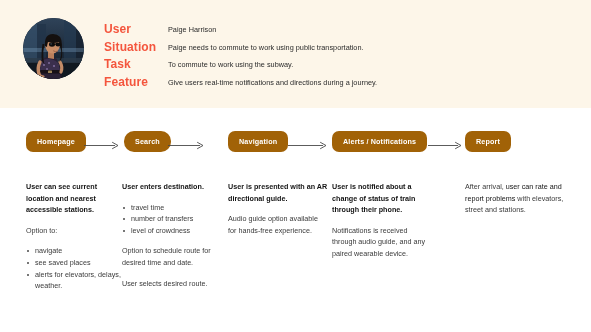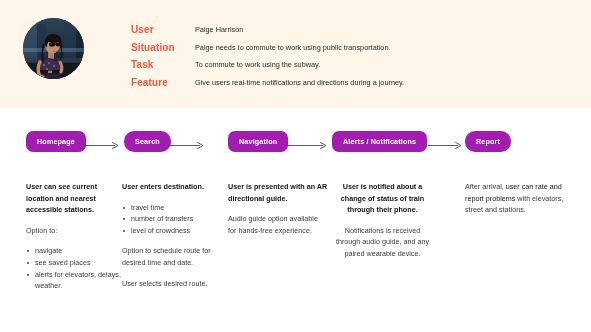--- a/index.html
+++ b/index.html
@@ -44,47 +44,46 @@
   .meta-row {
     display: flex;
     align-items: flex-start;
     height: 17.5px;
     margin-bottom: 0px;
   }
   .meta-label {
     width: 64px;
     flex: 0 0 64px;
     color: #f4553d;
-    font-size: 10px;
+    font-size: 12px;
     font-weight: bold;
     line-height: 11px;
     letter-spacing: 0.1px;
     padding-top: 2px;
-    margin-left: 27px;
   }
   .meta-value {
     color: #2b2b2b;
     font-size: 7.3px;
     font-weight: normal;
     line-height: 11px;
     padding-top: 2px;
   }
 
   
   .flow-row {
     position: absolute;
     left: 0; top: 131px;
     width: 591px;
     height: 24px;
   }
   .flow-node {
     position: absolute;
     top: 0;
     height: 21px;
-    background: #a21caf;
+    background: #a16207;
     border-radius: 7px;
     display: flex;
     align-items: center;
     justify-content: center;
     padding: 0 11px;
   }
   .flow-node-label {
     color: #ffffff;
     font-size: 7.2px;
     font-weight: bold;
@@ -256,21 +255,21 @@
     <div class="flow-node" style="left:332px;">
       <span class="flow-node-label">Alerts / Notifications</span>
     </div>
     <div class="flow-arrow" style="left:428px;width:35px;">
       <svg width="35" height="9" viewBox="0 0 35 9">
         <line x1="0" y1="4.5" x2="30" y2="4.5" stroke="#4a4a4a" stroke-width="0.9"></line>
         <path d="M27.5 1.4 L33 4.5 L27.5 7.6" fill="none" stroke="#4a4a4a" stroke-width="0.9" stroke-linecap="round" stroke-linejoin="round"></path>
       </svg>
     </div>
 
-    <div class="flow-node" style="left:465px;border-radius:10px;">
+    <div class="flow-node" style="left:465px;">
       <span class="flow-node-label">Report</span>
     </div>
   </div>
 
   <div class="columns">
 
     <div class="col" style="left:26px;width:96px;">
       <p class="lead">User can see current location and nearest accessible stations.</p>
       <p>Option to:</p>
       <ul>
@@ -289,21 +288,21 @@
       </ul>
       <p>Option to schedule route for desired time and date.</p>
       <p>User selects desired route.</p>
     </div>
 
     <div class="col" style="left:228px;width:100px;">
       <p class="lead">User is presented with an AR directional guide.</p>
       <p>Audio guide option available for hands-free experience.</p>
     </div>
 
-    <div class="col" style="left:332px;width:101px;text-align:center;">
+    <div class="col" style="left:332px;width:101px;">
       <p class="lead">User is notified about a change of status of train through their phone.</p>
       <p>Notifications is received through audio guide, and any paired wearable device.</p>
     </div>
 
     <div class="col" style="left:465px;width:100px;">
       <p class="mixed"><span>After arrival, </span><b>user can rate and report problems</b><span> with elevators, street and stations.</span></p>
     </div>
   </div>
 
 </div>

